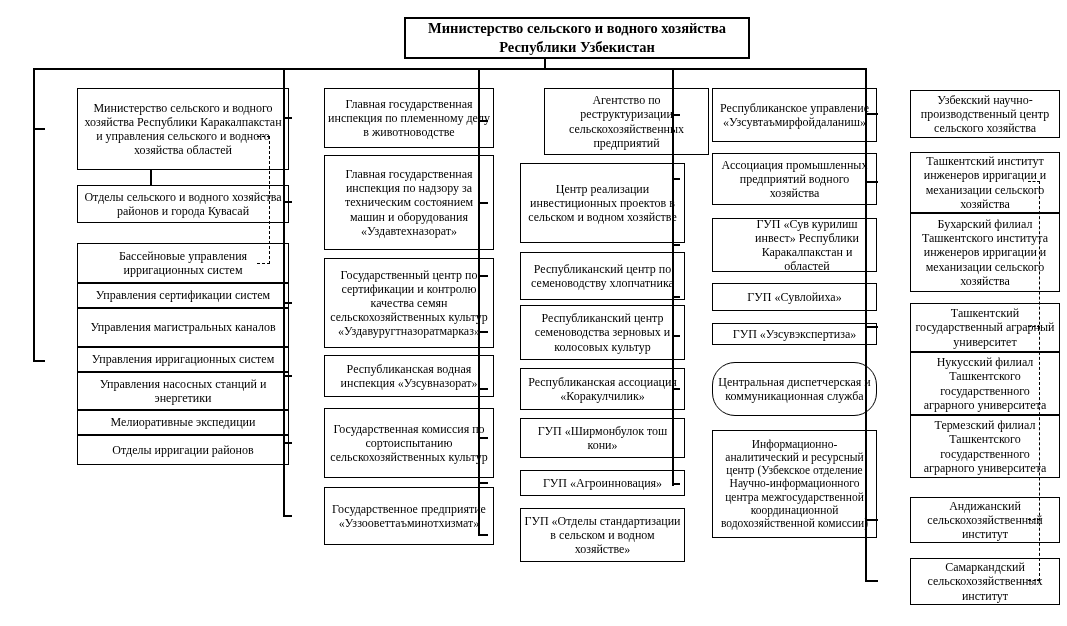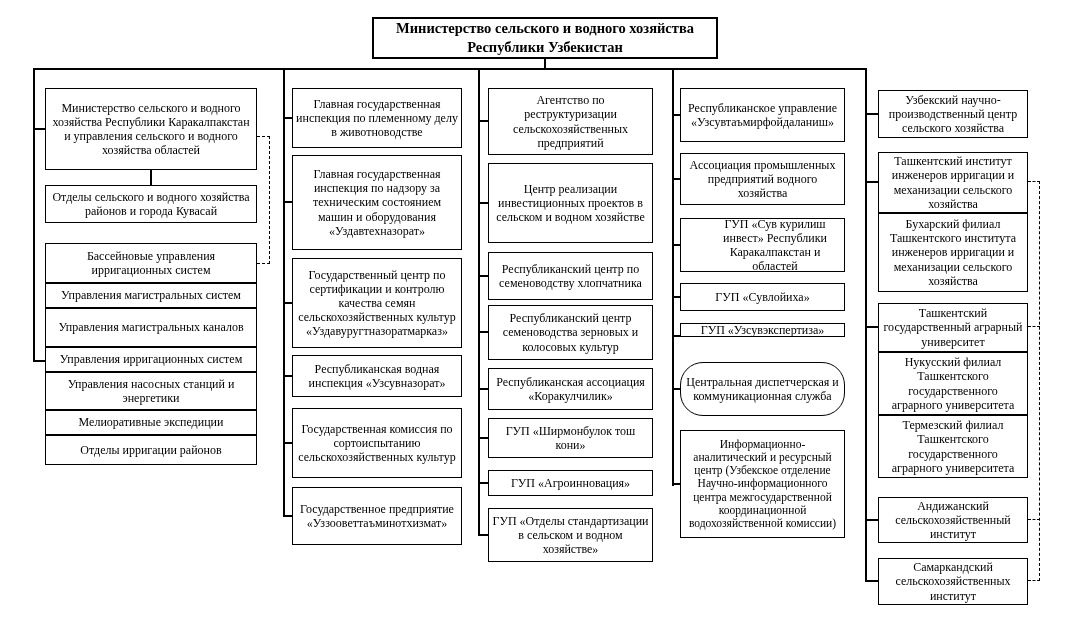--- a/index.html
+++ b/index.html
@@ -4,21 +4,21 @@
 <style>
   html,body{margin:0;padding:0;background:#fff;}
   .canvas{
     position:relative;width:1067px;height:626px;background:#ffffff;
     font-family:"Liberation Serif","DejaVu Serif",serif;color:#000;
     overflow:hidden;
   }
   .node{
     position:absolute;border:1.5px solid #000;background:#fff;
     display:flex;align-items:center;justify-content:center;text-align:center;
-    font-size:12px;line-height:1.18;padding:1px 3px;box-sizing:border-box;
+    font-size:12px;line-height:1.18;padding:1px 3px;box-sizing:border-box;margin-left:32px;
   }
   .title{
     border:2px solid #000;font-weight:bold;font-size:14.5px;line-height:1.3;
   }
   .line{position:absolute;background:#000;}
   .dash-h{position:absolute;height:0;border-top:1.5px dashed #000;}
   .dash-v{position:absolute;width:0;border-left:1.5px dashed #000;}
 
   
   #t{left:372px;top:17px;width:346px;height:42px;}
@@ -36,35 +36,35 @@
 
   
   #c2-0{left:292px;top:88px;width:170px;height:60px;}
   #c2-1{left:292px;top:155px;width:170px;height:95px;}
   #c2-2{left:292px;top:258px;width:170px;height:90px;}
   #c2-3{left:292px;top:355px;width:170px;height:42px;}
   #c2-4{left:292px;top:408px;width:170px;height:70px;}
   #c2-5{left:292px;top:487px;width:170px;height:58px;}
 
   
-  #c3-0{left:488px;top:88px;width:165px;height:67px;}
+  #c3-0{left:512px;top:88px;width:165px;height:67px;}
   #c3-1{left:488px;top:163px;width:165px;height:80px;}
   #c3-2{left:488px;top:252px;width:165px;height:48px;}
   #c3-3{left:488px;top:305px;width:165px;height:55px;}
   #c3-4{left:488px;top:368px;width:165px;height:42px;}
   #c3-5{left:488px;top:418px;width:165px;height:40px;}
   #c3-6{left:488px;top:470px;width:165px;height:26px;}
   #c3-7{left:488px;top:508px;width:165px;height:54px;}
 
   
   #c4-0{left:680px;top:88px;width:165px;height:54px;}
   #c4-1{left:680px;top:153px;width:165px;height:52px;}
   #c4-2{left:680px;top:218px;width:165px;height:54px;padding-left:28px;}
   #c4-3{left:680px;top:283px;width:165px;height:28px;}
-  #c4-4{left:680px;top:323px;width:165px;height:14px;}
+  #c4-4{left:680px;top:323px;width:165px;height:22px;}
   #c4-5{left:680px;top:362px;width:165px;height:54px;border-radius:23px;}
   #c4-6{left:680px;top:430px;width:165px;height:108px;font-size:11.5px;line-height:1.15;}
 
   
   #c5-0{left:878px;top:90px;width:150px;height:48px;}
   #c5-1{left:878px;top:152px;width:150px;height:61px;}
   #c5-2{left:878px;top:213px;width:150px;height:79px;}
   #c5-3{left:878px;top:303px;width:150px;height:49px;}
   #c5-4{left:878px;top:352px;width:150px;height:63px;}
   #c5-5{left:878px;top:415px;width:150px;height:63px;}
@@ -122,21 +122,21 @@
 </head>
 <body>
 
 <div class="canvas">
 
   <div class="node title" id="t">Министерство сельского и водного хозяйства Республики Узбекистан</div>
 
   <div class="node" id="c1-0">Министерство сельского и водного хозяйства Республики Каракалпакстан и управления сельского и водного хозяйства областей</div>
   <div class="node" id="c1-1">Отделы сельского и водного хозяйства районов и города Кувасай</div>
   <div class="node" id="c1-2">Бассейновые управления ирригационных систем</div>
-  <div class="node" id="c1-3">Управления магистральных систем</div>
+  <div class="node" id="c1-3">Управления сертификации систем</div>
   <div class="node" id="c1-4">Управления магистральных каналов</div>
   <div class="node" id="c1-5">Управления ирригационных систем</div>
   <div class="node" id="c1-6">Управления насосных станций и энергетики</div>
   <div class="node" id="c1-7">Мелиоративные экспедиции</div>
   <div class="node" id="c1-8">Отделы ирригации районов</div>
 
   <div class="node" id="c2-0">Главная государственная инспекция по племенному делу в животноводстве</div>
   <div class="node" id="c2-1">Главная государственная инспекция по надзору за техническим состоянием машин и оборудования «Уздавтехназорат»</div>
   <div class="node" id="c2-2">Государственный центр по сертификации и контролю качества семян сельскохозяйственных культур «Уздавуругтназоратмарказ»</div>
   <div class="node" id="c2-3">Республиканская водная инспекция «Узсувназорат»</div>

